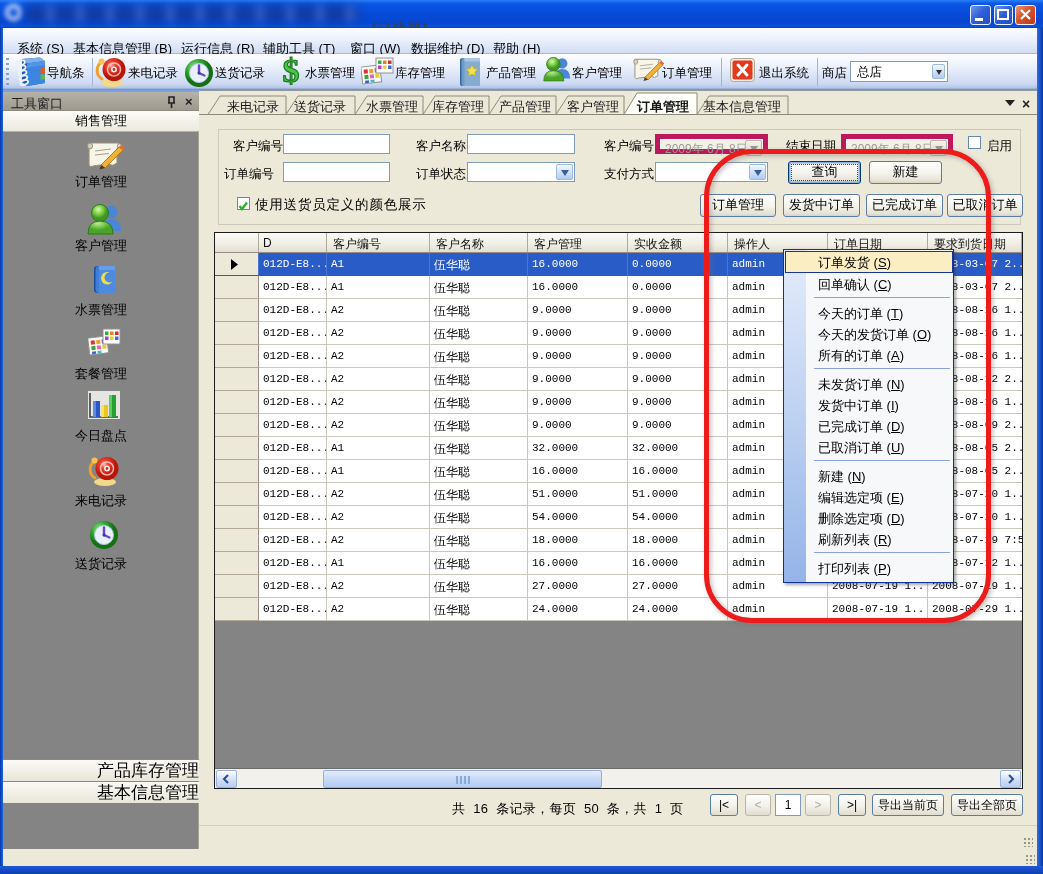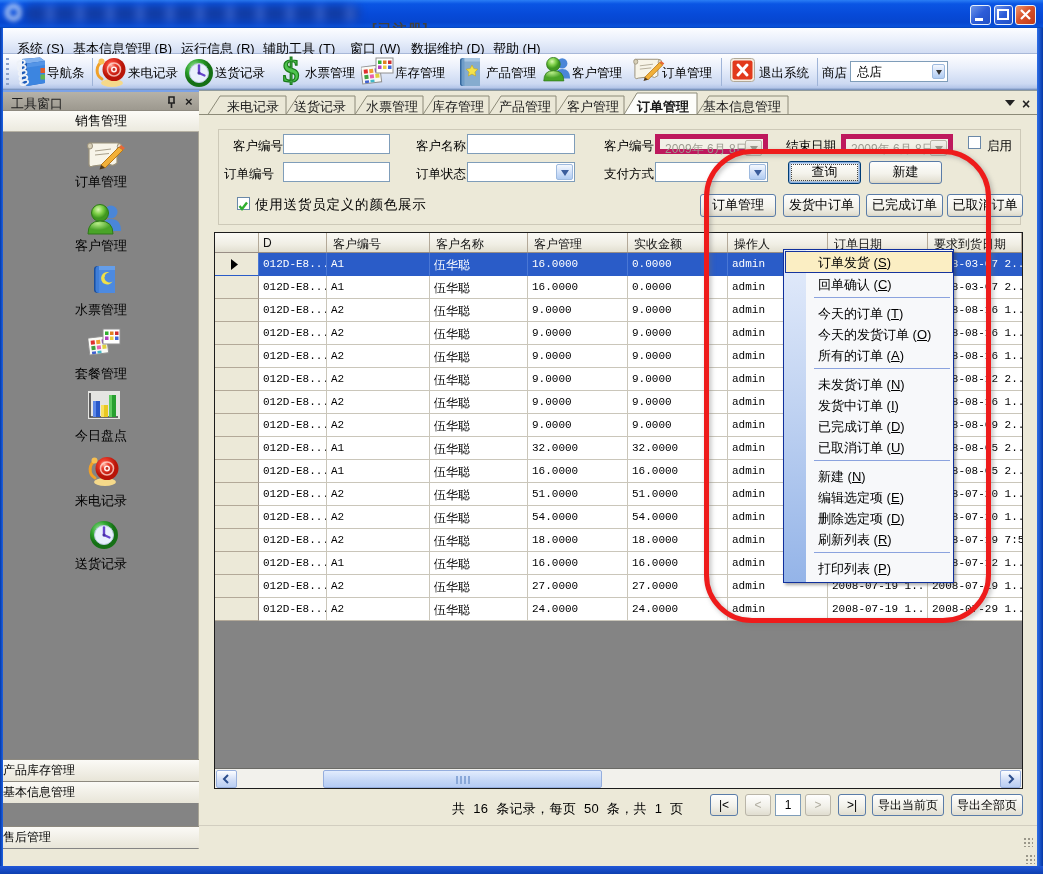--- a/index.html
+++ b/index.html
@@ -36,21 +36,21 @@
 
 #sidebody{left:3px;top:90px;width:196px;height:759px;background:#848484;border-right:1px solid #a9a596;}
 #sbtitle{left:3px;top:90px;width:196px;height:21px;
  background:linear-gradient(180deg,#b6b2a8,#9d998f);border-top:2px solid #7ba2e7;border-bottom:1px solid #8d897f;
  font-size:13px;color:#1c1c1c;}
 #sbbanner{left:3px;top:111px;width:196px;height:21px;
  background:linear-gradient(180deg,#fcfbf7,#eceadf);border-bottom:1px solid #b5b1a4;
  font-size:13px;color:#000;text-align:center;line-height:20px;}
 .sbitem{left:3px;width:196px;text-align:center;color:#000;font-size:13px;}
 .sbgrp{left:3px;width:196px;height:22px;background:linear-gradient(180deg,#fbfaf6,#e8e5d8);
- border-top:1px solid #8d897f;font-size:12px;color:#000;text-align:left;line-height:21px;}
+ border-top:1px solid #8d897f;font-size:17px;color:#000;text-align:right;line-height:21px;}
 
 #content{left:199px;top:90px;width:838px;height:759px;background:#ece9d8;border-top:1px solid #919b9c;}
 .tabtxt{top:98px;font-size:13px;color:#1a1a1a;white-space:nowrap;}
 
 #fpanel{left:218px;top:129px;width:803px;height:96px;border:1px solid #cdc9b8;}
 .flabel{font-size:12.5px;color:#000;white-space:nowrap;}
 .tinput{background:#fff;border:1px solid #7f9db9;height:20px;}
 .combo{background:#fff;border:1px solid #7f9db9;height:20px;}
 .combo .arr{position:absolute;right:1px;top:1px;width:17px;height:16px;
  background:linear-gradient(180deg,#f4f8fe,#cfdff8 55%,#b0ccf2);border:1px solid #9ebadf;border-radius:2px;}
@@ -268,21 +268,20 @@
 <div class="abs" id="sbbanner">销售管理</div>
 <div class="abs sbitem" style="top:173px">订单管理</div>
 <div class="abs sbitem" style="top:237px">客户管理</div>
 <div class="abs sbitem" style="top:301px">水票管理</div>
 <div class="abs sbitem" style="top:365px">套餐管理</div>
 <div class="abs sbitem" style="top:427px">今日盘点</div>
 <div class="abs sbitem" style="top:492px">来电记录</div>
 <div class="abs sbitem" style="top:555px">送货记录</div>
 <div class="abs sbgrp" style="top:759px">产品库存管理</div>
 <div class="abs sbgrp" style="top:781px">基本信息管理</div>
-<div class="abs sbgrp" style="top:826px">售后管理</div>
 
 <div class="abs" style="left:83px;top:139px;line-height:0"><svg width="42" height="34" viewBox="0 0 42 34">
 <path d="M6 7 Q4 4 8 4 L34 4 Q38 4 38 7 L38 10 Q36 8 34 10 L34 24 Q30 28 26 25 L10 27 Q6 29 6 25 Z" fill="#f7f4e8" stroke="#9a917a" stroke-width="1.2"></path>
 <ellipse cx="7" cy="7" rx="2.5" ry="3" fill="#d8d0b8" stroke="#9a917a"></ellipse>
 <ellipse cx="36.5" cy="7.5" rx="2.2" ry="2.8" fill="#e8e0cc" stroke="#9a917a"></ellipse>
 <path d="M12 12 L28 10 M12 16 L26 14.5" stroke="#a8a08c" stroke-width="1"></path>
 <path d="M18 26 L36 8 L40 11 L22 29 Z" fill="#f2b038" stroke="#b87818" stroke-width="1"></path>
 <path d="M18 26 L22 29 L16.5 30.5 Z" fill="#503818"></path>
 <path d="M36 8 L40 11 L42 9 L38 6 Z" fill="#e86838"></path>
       </svg></div>

